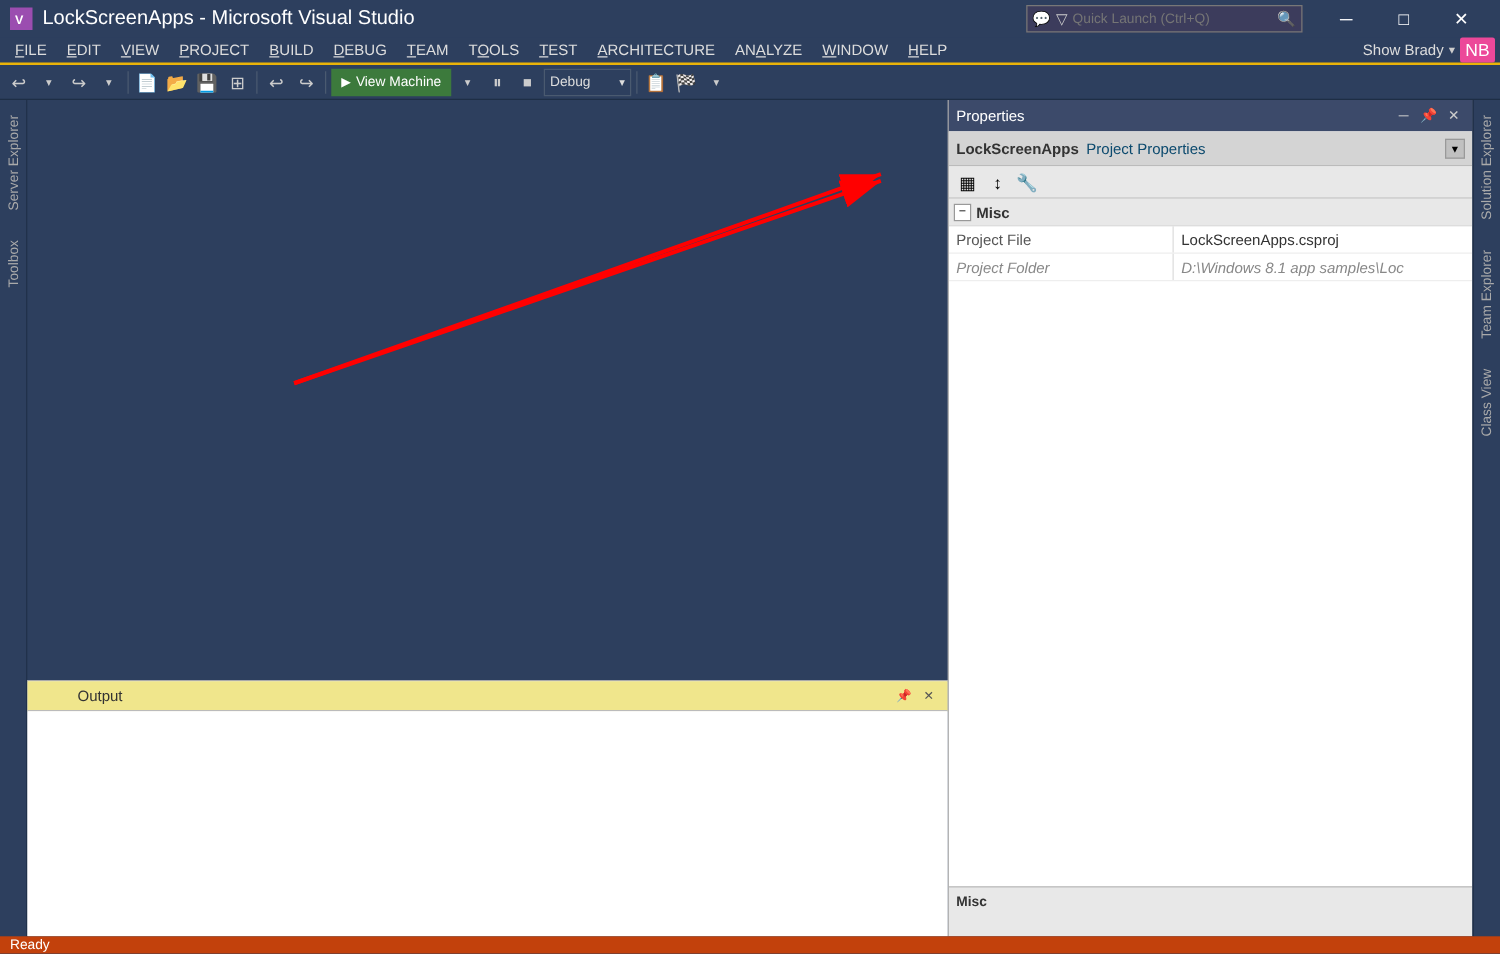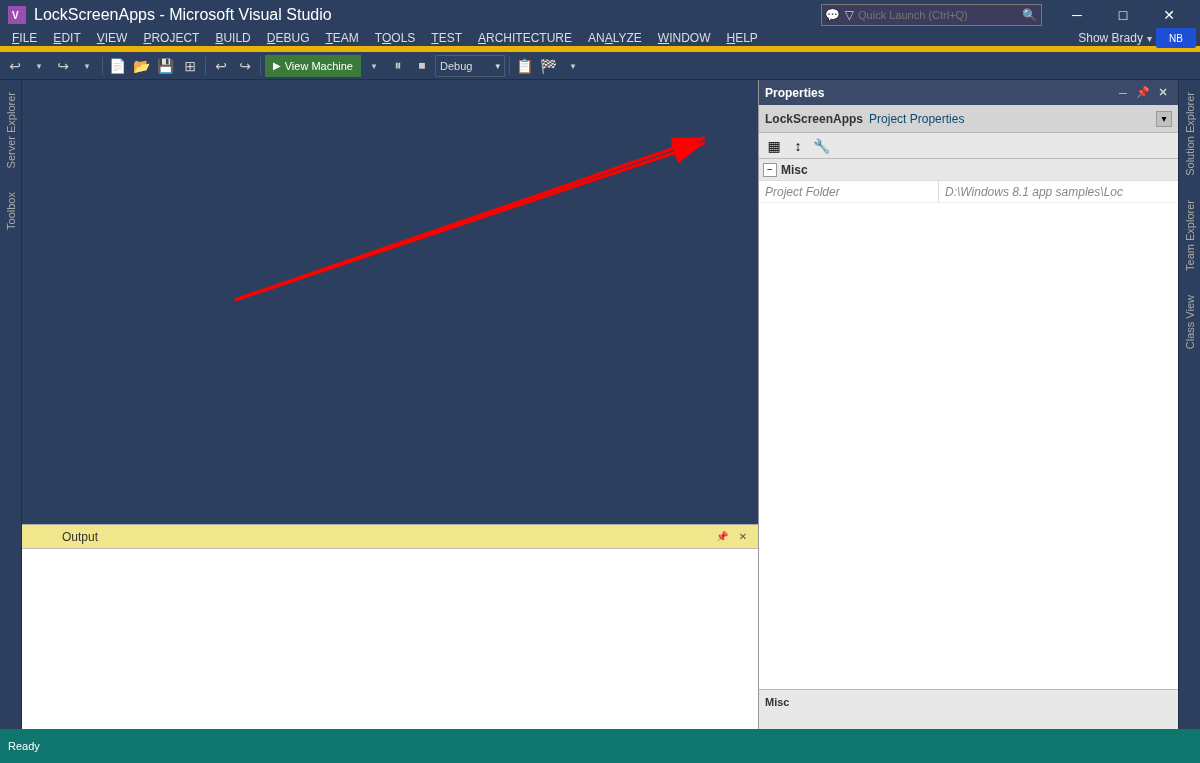--- a/index.html
+++ b/index.html
@@ -9,26 +9,26 @@
     .title-bar { background: #2d3f5e; color: #fff; display: flex; align-items: center; height: 30px; padding: 0 8px; gap: 8px; flex-shrink: 0; }
     .title-bar-icon { width: 18px; height: 18px; background: #9b4db0; display: flex; align-items: center; justify-content: center; flex-shrink: 0; }
     .title-bar-icon svg { width: 14px; height: 14px; }
     .title-text { font-size: 16px; color: #fff; flex: 1; }
     .title-controls { display: flex; gap: 0; }
     .title-control-btn { width: 46px; height: 30px; display: flex; align-items: center; justify-content: center; color: #fff; font-size: 14px; cursor: pointer; }
     .search-box { display: flex; align-items: center; background: #3c3c5c; border: 1px solid #777; height: 22px; padding: 0 4px; gap: 4px; }
     .search-box input { background: transparent; border: none; outline: none; color: #ccc; font-size: 11px; width: 150px; }
 
     
-    .menu-bar { background: #2d3f5e; color: #ccc; display: flex; align-items: center; height: 22px; padding: 0 4px; flex-shrink: 0; border-bottom: 6px solid #eab308; }
+    .menu-bar { background: #2d3f5e; color: #ccc; display: flex; align-items: center; height: 22px; padding: 0 4px; flex-shrink: 0; border-bottom: 2px solid #eab308; }
     .menu-item { padding: 2px 8px; font-size: 12px; cursor: pointer; color: #ddd; }
     .menu-item u { text-decoration: underline; }
     .user-area { margin-left: auto; display: flex; align-items: center; gap: 4px; }
     .user-name { color: #ddd; font-size: 12px; }
-    .user-avatar { width: 40px; height: 20px; background: #1d4ed8; color: #fff; font-size: 10px; display: flex; align-items: center; justify-content: center; border-radius: 2px; }
+    .user-avatar { width: 28px; height: 20px; background: #ec4899; color: #fff; font-size: 14px; display: flex; align-items: center; justify-content: center; border-radius: 2px; }
 
     
     .toolbar { background: #2d3f5e; display: flex; align-items: center; height: 28px; padding: 0 4px; gap: 2px; flex-shrink: 0; border-bottom: 1px solid #1e2e45; }
     .toolbar-btn { width: 22px; height: 22px; display: flex; align-items: center; justify-content: center; cursor: pointer; color: #ccc; font-size: 14px; }
     .toolbar-separator { width: 1px; height: 18px; background: #4a5a70; margin: 0 2px; }
     .run-btn { background: #3c7a3c; color: #fff; display: flex; align-items: center; gap: 4px; padding: 2px 8px; height: 22px; cursor: pointer; font-size: 11px; border: none; }
     .run-triangle { font-size: 10px; }
     .debug-dropdown { background: #2d3f5e; color: #ddd; border: 1px solid #4a5a70; height: 22px; padding: 0 4px; display: flex; align-items: center; gap: 4px; cursor: pointer; font-size: 11px; width: 70px; }
 
     
@@ -39,21 +39,21 @@
     .sidebar-tab { writing-mode: vertical-rl; transform: rotate(180deg); color: #aaa; font-size: 11px; padding: 12px 4px; cursor: pointer; white-space: nowrap; }
 
     
     .center-area { flex: 1; background: #2d3f5e; display: flex; flex-direction: column; position: relative; }
 
     
     .arrows-overlay { position: absolute; top: 0; left: 0; width: 100%; height: 100%; pointer-events: none; z-index: 10; }
 
     
     .properties-panel { width: 420px; background: #f0f0f0; display: flex; flex-direction: column; flex-shrink: 0; border-left: 1px solid #999; }
-    .properties-header { background: #3c4a6a; color: #fff; display: flex; align-items: center; justify-content: space-between; height: 25px; padding: 0 6px; font-size: 12px; flex-shrink: 0; font-weight: bold; }
+    .properties-header { background: #3c4a6a; color: #fff; display: flex; align-items: center; justify-content: space-between; height: 25px; padding: 0 6px; font-size: 12px; flex-shrink: 0; }
     .properties-title-text { font-size: 12px; color: #fff; }
     .properties-controls { display: flex; gap: 2px; }
     .prop-ctrl-btn { width: 18px; height: 18px; display: flex; align-items: center; justify-content: center; color: #ccc; font-size: 11px; cursor: pointer; }
 
     .properties-body { flex: 1; display: flex; flex-direction: column; overflow: hidden; }
     .prop-title-row { background: #d4d4d4; padding: 4px 6px; display: flex; align-items: center; gap: 6px; height: 28px; border-bottom: 1px solid #bbb; }
     .prop-project-name { font-weight: bold; color: #333; font-size: 12px; }
     .prop-project-label { color: #0c4a6e; font-size: 12px; }
     .prop-dropdown-btn { margin-left: auto; width: 16px; height: 16px; background: #c0c0c0; border: 1px solid #999; display: flex; align-items: center; justify-content: center; cursor: pointer; font-size: 10px; }
 
@@ -82,21 +82,21 @@
     .bottom-controls { display: flex; gap: 2px; }
     .bottom-ctrl-btn { width: 18px; height: 18px; display: flex; align-items: center; justify-content: center; color: #555; font-size: 10px; cursor: pointer; }
     .output-filter-row { display: flex; align-items: center; gap: 6px; padding: 4px 6px; background: #e8e8e8; border-bottom: 1px solid #ccc; }
     .output-label { font-size: 11px; color: #333; }
     .output-select { height: 20px; border: 1px solid #aaa; background: #fff; font-size: 11px; width: 300px; }
     .output-btns { display: flex; gap: 2px; margin-left: 4px; }
     .output-btn { width: 22px; height: 20px; background: #d8d8d8; border: 1px solid #aaa; display: flex; align-items: center; justify-content: center; font-size: 10px; cursor: pointer; }
     .output-text-area { background: #fff; flex: 1; padding: 4px; font-family: Consolas, monospace; font-size: 11px; }
 
     
-    .status-bar { background: #0f766e; color: #fff; height: 34px; display: flex; align-items: center; padding: 0 8px; font-size: 11px; flex-shrink: 0; margin-top: auto; }
+    .status-bar { background: #c2410c; color: #fff; height: 14px; display: flex; align-items: center; padding: 0 8px; font-size: 11px; flex-shrink: 0; margin-top: auto; }
     .status-text { flex: 1; }
   </style>
 </head>
 <body>
 
 <div class="title-bar">
   <div class="title-bar-icon">
     <svg viewBox="0 0 14 14" fill="none">
       <rect width="14" height="14" fill="#9b4db0"></rect>
       <text x="2" y="11" font-size="10" fill="white" font-weight="bold">V</text>
@@ -237,20 +237,24 @@
         <div class="prop-tool-btn" style="font-size:14px;">🔧</div>
       </div>
 
       <div class="prop-grid">
 
         <div class="prop-category-row">
           <div class="prop-expand-btn">−</div>
           <span class="prop-category-name">Misc</span>
         </div>
 
+        <div class="prop-row">
+          <div class="prop-name">Project File</div>
+          <div class="prop-value">LockScreenApps.csproj</div>
+        </div>
 
         <div class="prop-row greyed">
           <div class="prop-name">Project Folder</div>
           <div class="prop-value">D:\Windows 8.1 app samples\Loc</div>
         </div>
       </div>
 
       <div class="prop-description">Misc</div>
     </div>
   </div>

